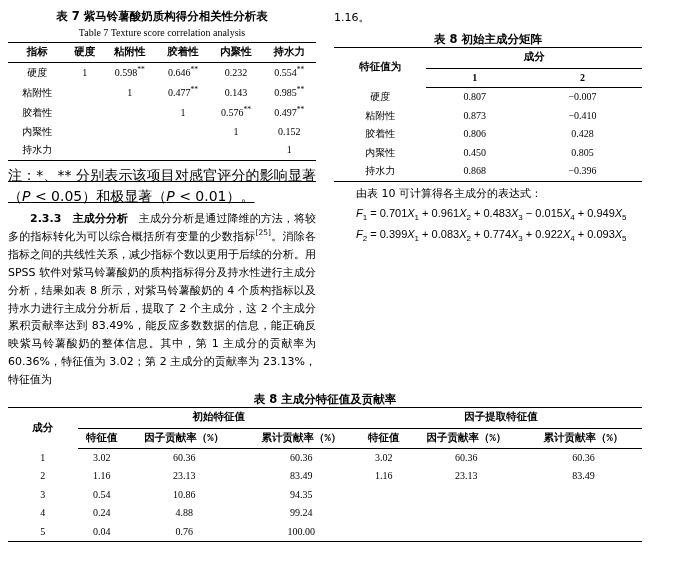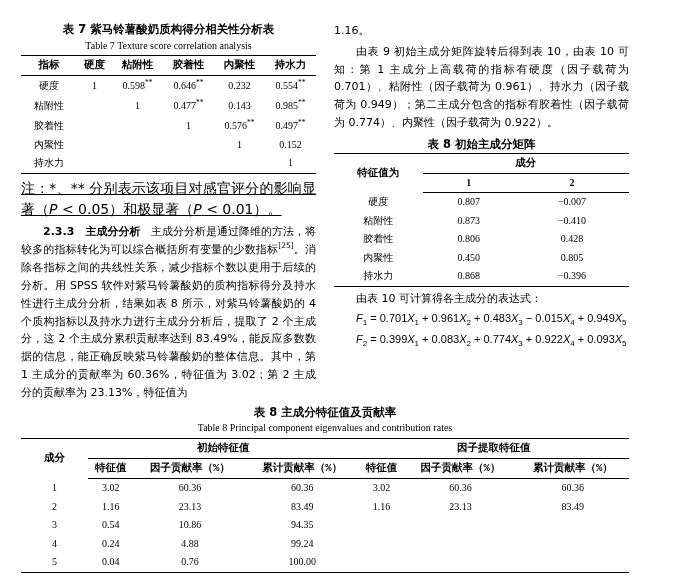--- a/index.html
+++ b/index.html
@@ -13,21 +13,21 @@
     font-family: "Liberation Serif", serif;
     color: #000000;
     font-size: 11px;
     line-height: 1.45;
     overflow: hidden;
   }
   .page {
     position: relative;
     width: 650px;
     height: 577px;
-    padding: 13px;
+    padding: 0;
     box-sizing: border-box;
   }
   .columns {
     display: flex;
     gap: 18px;
     padding: 6px 8px 0 8px;
     box-sizing: border-box;
   }
   .col {
     width: 322px;
@@ -206,21 +206,20 @@
         <span class="sec-head nowrap">&nbsp;&nbsp;<span>主成分分析</span></span>
         <span>&nbsp;&nbsp;</span><span class="sec-233-text">主成分分析是通过降维的方法，将较多的指标转化为可以综合概括所有变量的少数指标<sup>[25]</sup>。消除各指标之间的共线性关系，减少指标个数以更用于后续的分析。用 SPSS 软件对紫马铃薯酸奶的质构指标得分及持水性进行主成分分析，结果如表 8 所示，对紫马铃薯酸奶的 4 个质构指标以及持水力进行主成分分析后，提取了 2 个主成分，这 2 个主成分累积贡献率达到 83.49%，能反应多数数据的信息，能正确反映紫马铃薯酸奶的整体信息。其中，第 1 主成分的贡献率为 60.36%，特征值为 3.02；第 2 主成分的贡献率为 23.13%，特征值为</span>
       </p>
 
     </div>
 
     <div class="col">
 
       <p class="body">1.16。</p>
 
-      <p class="body indent">由表 9 初始主成分矩阵旋转后得到表 10，由表 10 可知：第 1 主成分上高载荷的指标有硬度（因子载荷为 0.701）、粘附性（因子载荷为 0.961）、持水力（因子载荷为 0.949）；第二主成分包含的指标有胶着性（因子载荷为 0.774）、内聚性（因子载荷为 0.922）。</p>
 
       <div class="t9wrap">
         <div class="tbl-title-cn">表 8   初始主成分矩阵</div>
 
         <table class="t9">
           <thead>
             <tr class="rule-top">
               <th class="hdr-cn first" rowspan="2">特征值为</th>
               <th class="hdr-cn spanhdr" colspan="2">成分</th>
             </tr>
@@ -261,21 +260,20 @@
 
       <p class="body indent">由表 10 可计算得各主成分的表达式：</p>
       <p class="formula" style="text-indent:22px"><span class="var">F</span><span class="sub">1</span> = 0.701<span class="var">X</span><span class="sub">1</span> + 0.961<span class="var">X</span><span class="sub">2</span> + 0.483<span class="var">X</span><span class="sub">3</span> − 0.015<span class="var">X</span><span class="sub">4</span> + 0.949<span class="var">X</span><span class="sub">5</span></p>
       <p class="formula" style="text-indent:22px"><span class="var">F</span><span class="sub">2</span> = 0.399<span class="var">X</span><span class="sub">1</span> + 0.083<span class="var">X</span><span class="sub">2</span> + 0.774<span class="var">X</span><span class="sub">3</span> + 0.922<span class="var">X</span><span class="sub">4</span> + 0.093<span class="var">X</span><span class="sub">5</span></p>
 
     </div>
   </div>
 
   <div class="bottom-block">
     <div class="tbl-title-cn">表 8   主成分特征值及贡献率</div>
-    <div class="tbl-title-en">Table 8    Principal component eigenvalues and contribution rates</div>
 
     <table class="t8">
       <colgroup>
         <col class="c1">
         <col>
           <col>
           <col>
           <col>
           <col>
           <col>

